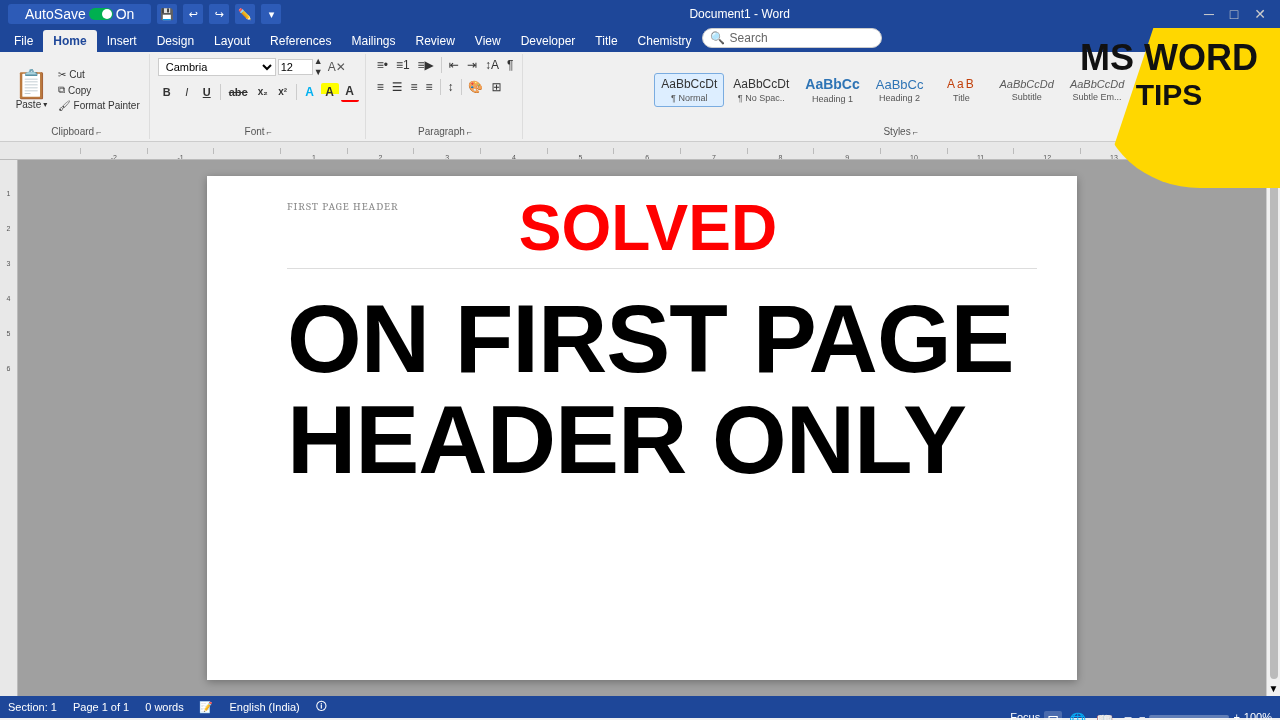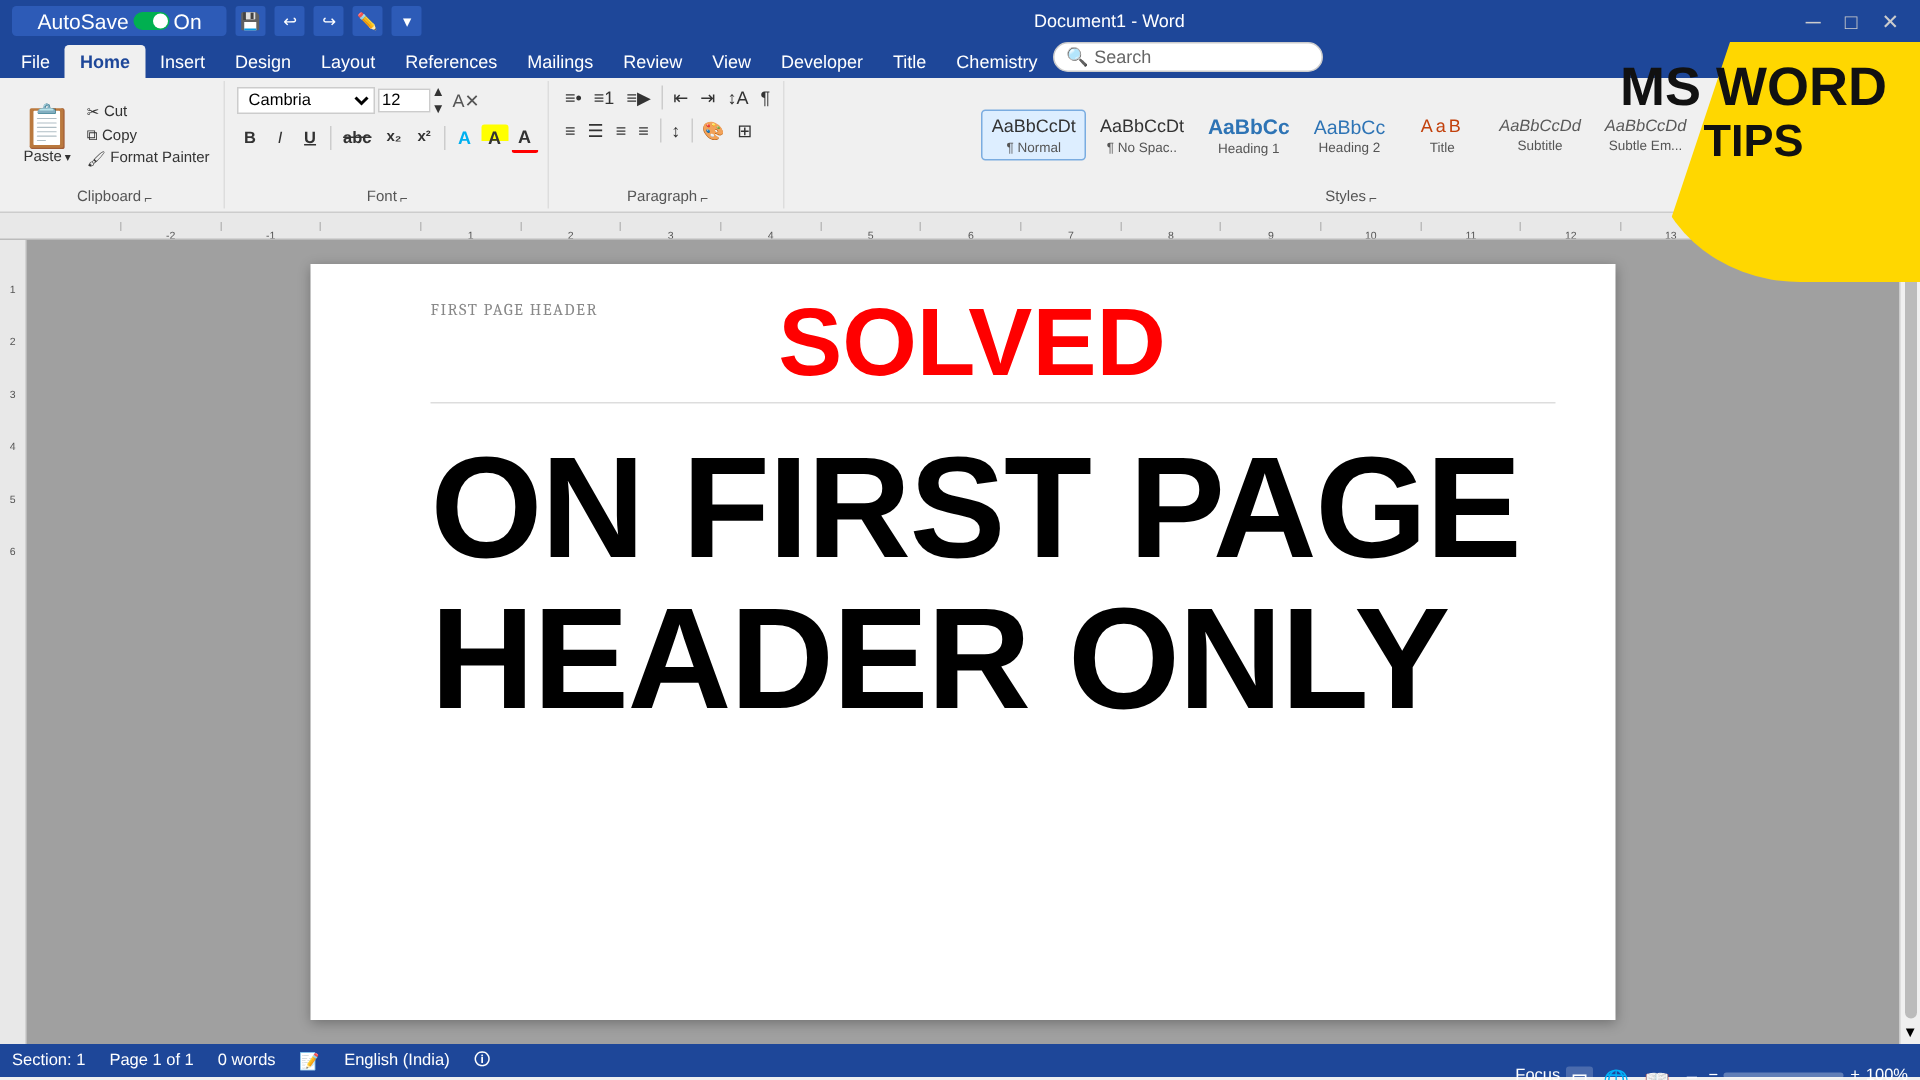--- a/index.html
+++ b/index.html
@@ -78,21 +78,21 @@
     }
     .paste-icon { font-size: 28px; color: #555; line-height: 1; }
     .paste-label { font-size: 10px; color: #333; }
     .paste-arrow { font-size: 8px; color: #333; }
     .small-btns { display: flex; flex-direction: column; gap: 2px; }
     .small-btn { font-size: 10px; color: #333; cursor: pointer; padding: 1px 3px; border-radius: 2px; display: flex; align-items: center; gap: 3px; }
 
     
     .font-row { display: flex; align-items: center; gap: 2px; margin-bottom: 2px; }
     .font-select {
-      border: 1px solid #ccc; background: white; font-size: 11px; padding: 1px 3px; width: 92px; cursor: pointer;
+      border: 1px solid #ccc; background: white; font-size: 11px; padding: 1px 3px; width: 118px; cursor: pointer;
     }
     .font-size-select { border: 1px solid #ccc; background: white; font-size: 11px; padding: 1px 2px; width: 35px; }
     .font-size-arrows { display: flex; flex-direction: column; }
     .size-arrow { font-size: 9px; cursor: pointer; color: #333; line-height: 1.2; }
     .clear-btn { font-size: 12px; cursor: pointer; color: #555; padding: 1px 3px; }
     .format-row { display: flex; align-items: center; gap: 2px; }
     .fmt-btn { font-size: 11px; cursor: pointer; padding: 2px 4px; border-radius: 2px; color: #333; font-weight: bold; min-width: 18px; text-align: center; }
     .fmt-btn.bold { font-weight: 900; }
     .fmt-btn.italic { font-style: italic; font-weight: normal; }
     .fmt-btn.underline { text-decoration: underline; }

